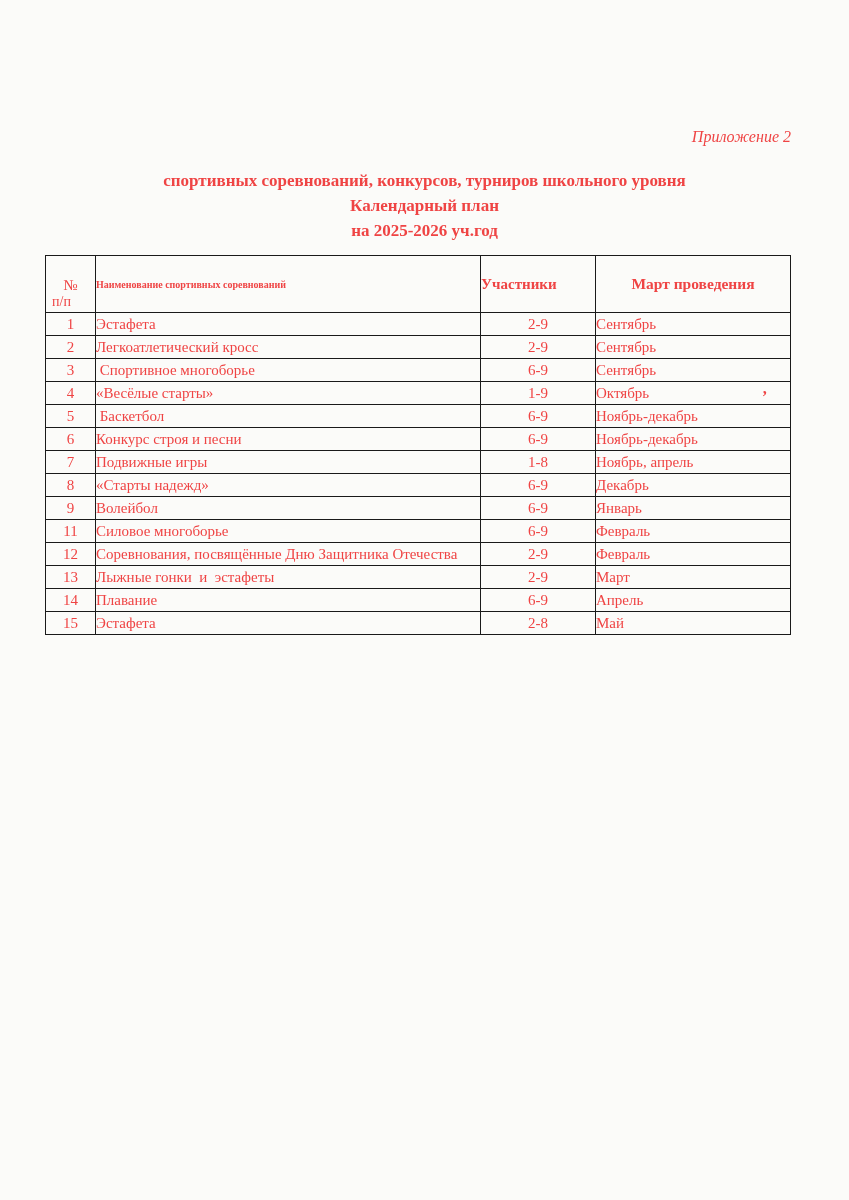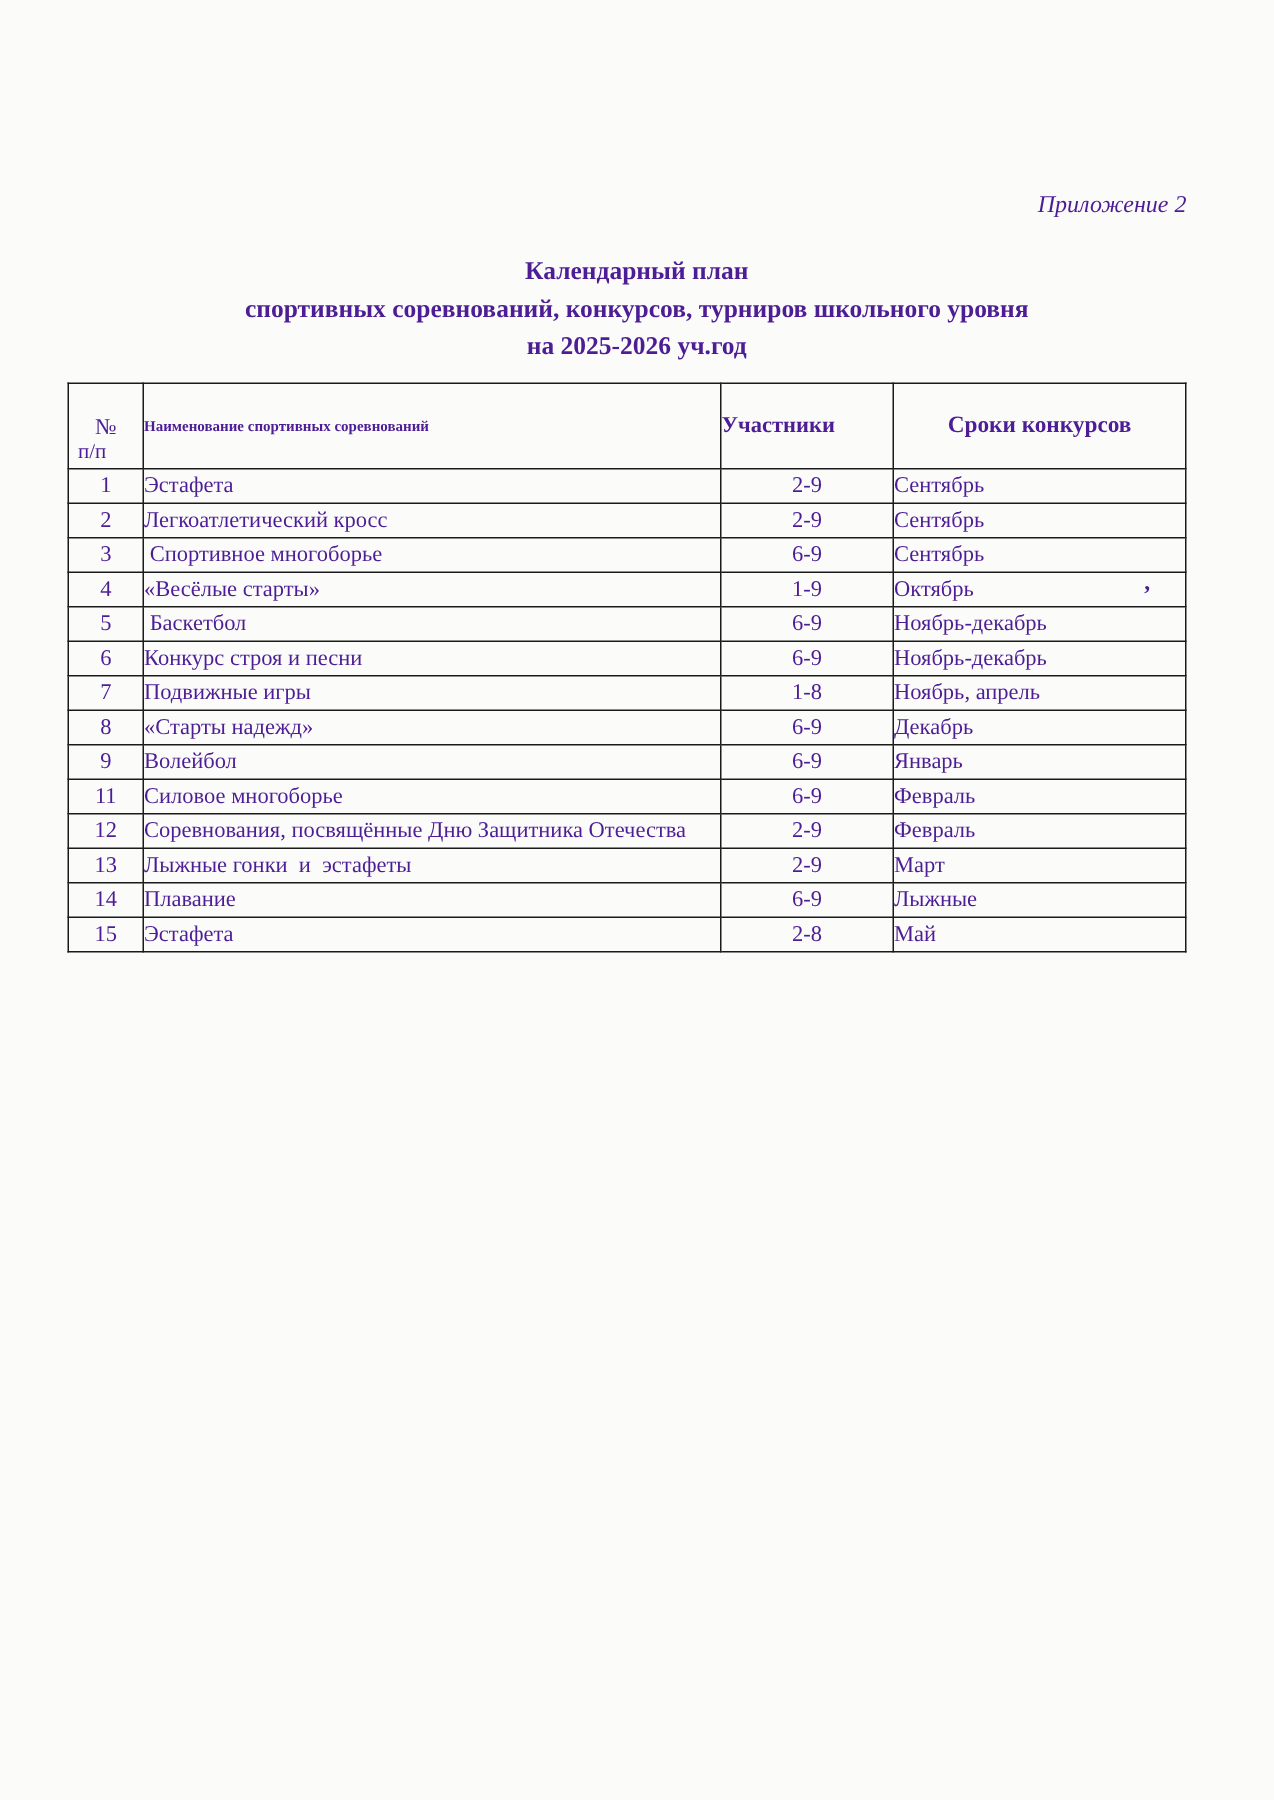--- a/index.html
+++ b/index.html
@@ -3,21 +3,21 @@
 <meta charset="utf-8">
 <style>
   html,body{margin:0;padding:0;}
   body{background:#e8e8e8;}
   .page{
     position:relative;
     width:849px;height:1200px;
     margin:0 auto;
     background:#fbfbf9;
     font-family:"Liberation Serif","DejaVu Serif",serif;
-    color:#4c1d95;
+    color:#ef4444;
     overflow:hidden;
   }
   .annotation{
     position:absolute;
     top:128px;right:58px;
     font-style:italic;
     font-size:16px;
   }
   .title-block{
     position:absolute;
@@ -59,41 +59,41 @@
   }
 </style>
 </head>
 <body>
 
 <div class="page">
 
   <div class="annotation">Приложение 2</div>
 
   <div class="title-block">
+    <div>спортивных соревнований, конкурсов, турниров школьного уровня</div>
     <div>Календарный план</div>
-    <div>спортивных соревнований, конкурсов, турниров школьного уровня</div>
     <div>на 2025-2026 уч.год</div>
   </div>
 
   <table class="plan">
     <colgroup>
       <col style="width:50px">
       <col style="width:385px">
       <col style="width:115px">
       <col style="width:195px">
     </colgroup>
     <thead>
       <tr>
         <th class="h-num">
           <span class="num-top">№</span>
           <span class="num-bottom">п/п</span>
         </th>
         <th class="h-name">Наименование спортивных соревнований</th>
         <th class="h-part">Участники</th>
-        <th class="h-period">Сроки конкурсов</th>
+        <th class="h-period">Март проведения</th>
       </tr>
     </thead>
     <tbody>
         <tr>
           <td class="c-num">1</td>
           <td class="c-name">Эстафета</td>
           <td class="c-part">2-9</td>
           <td class="c-period">Сентябрь</td>
         </tr>
         <tr>
@@ -159,21 +159,21 @@
         <tr>
           <td class="c-num">13</td>
           <td class="c-name">Лыжные гонки  и  эстафеты</td>
           <td class="c-part">2-9</td>
           <td class="c-period">Март</td>
         </tr>
         <tr>
           <td class="c-num">14</td>
           <td class="c-name">Плавание</td>
           <td class="c-part">6-9</td>
-          <td class="c-period">Лыжные</td>
+          <td class="c-period">Апрель</td>
         </tr>
         <tr>
           <td class="c-num">15</td>
           <td class="c-name">Эстафета</td>
           <td class="c-part">2-8</td>
           <td class="c-period">Май</td>
         </tr>
       </tbody>
   </table>
 

